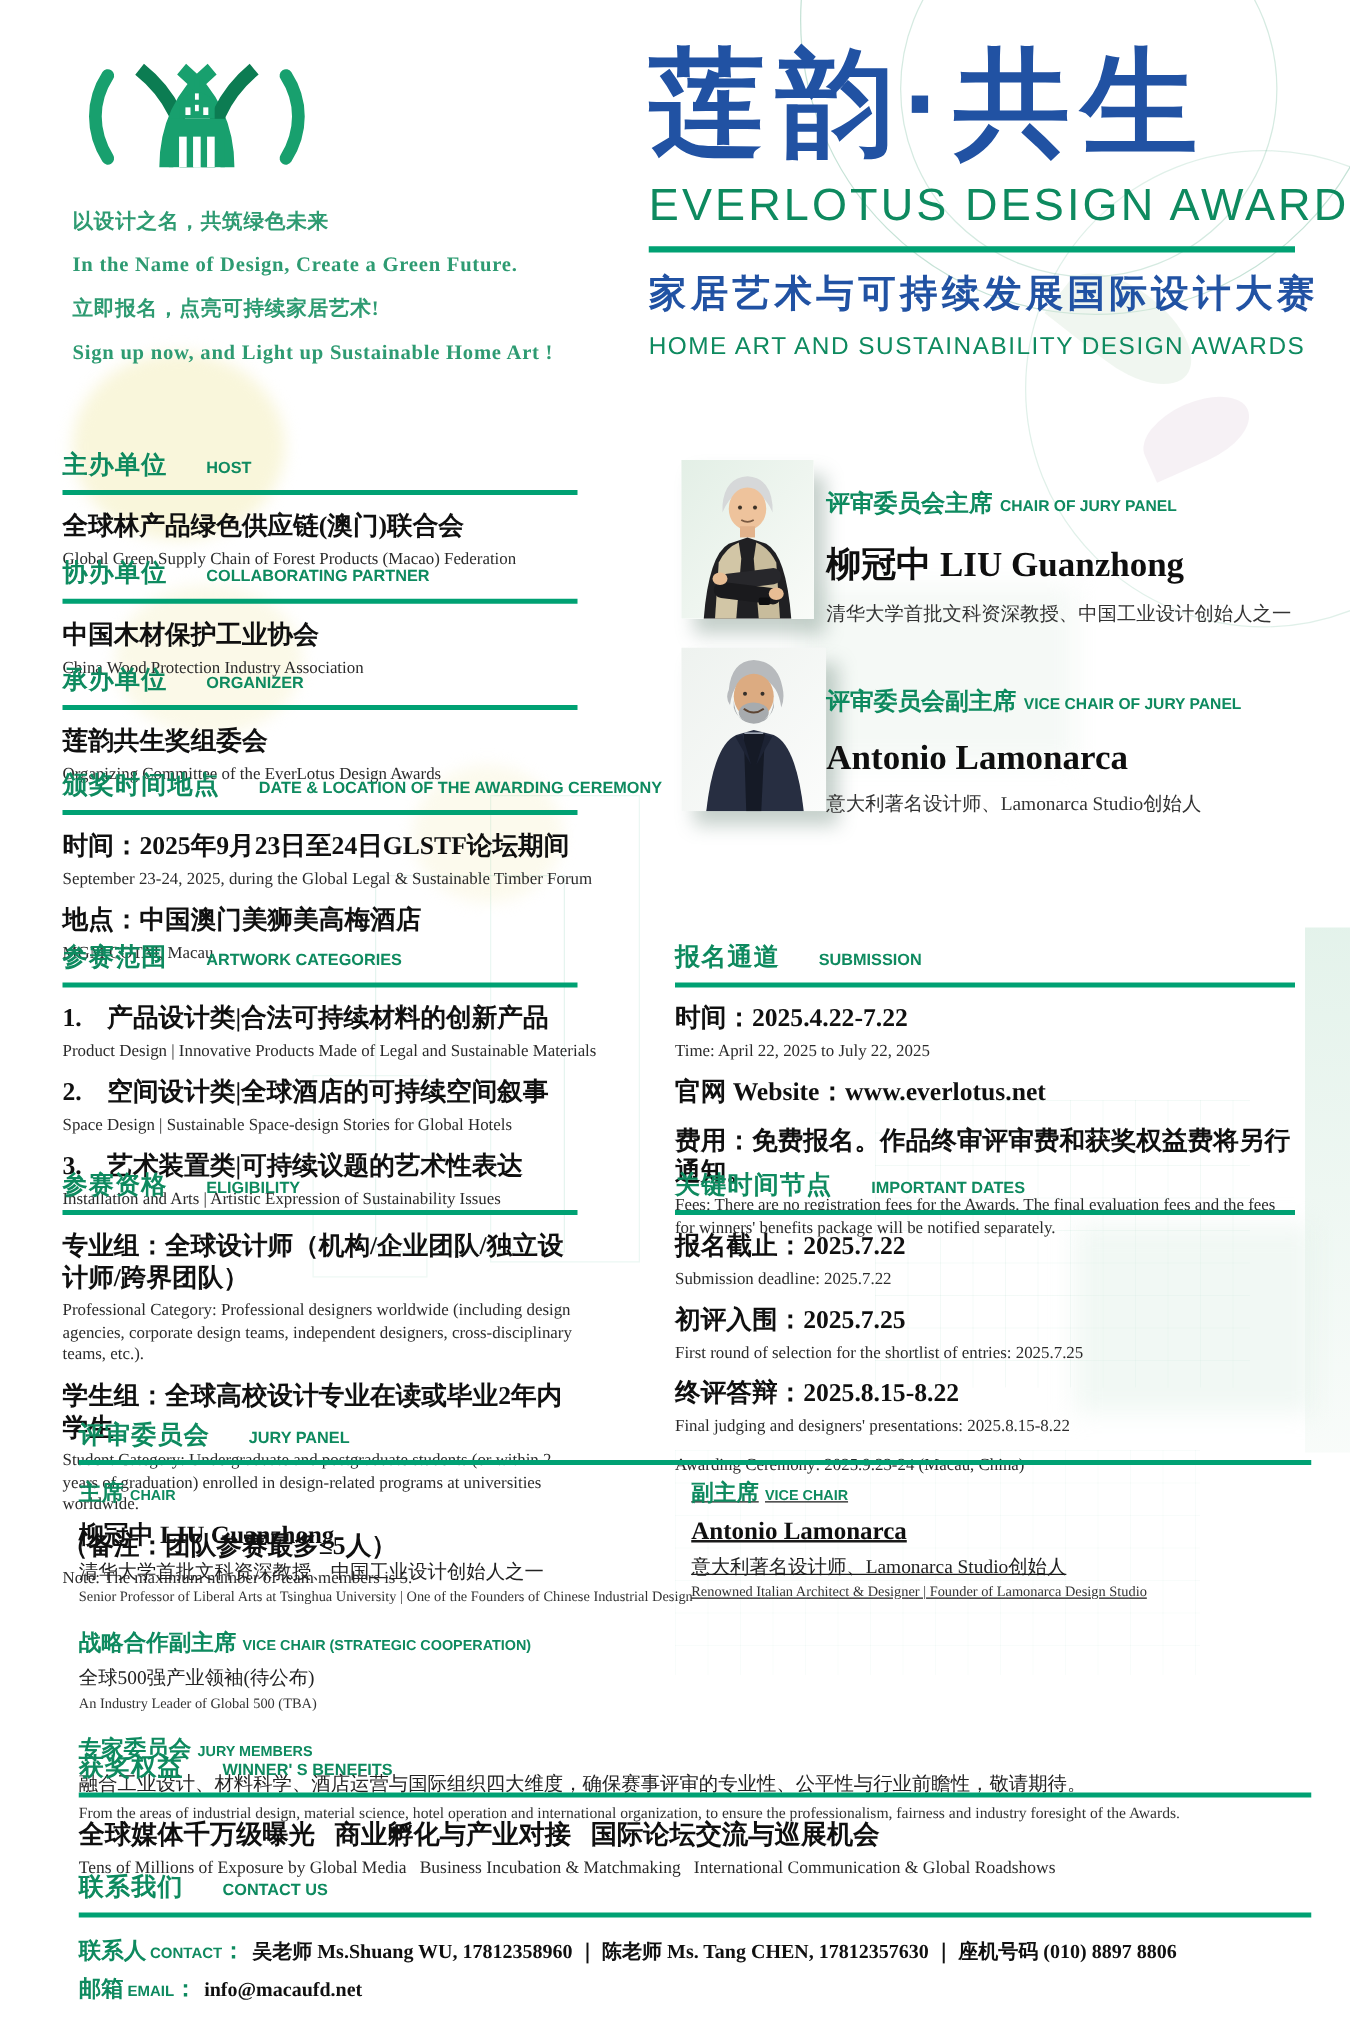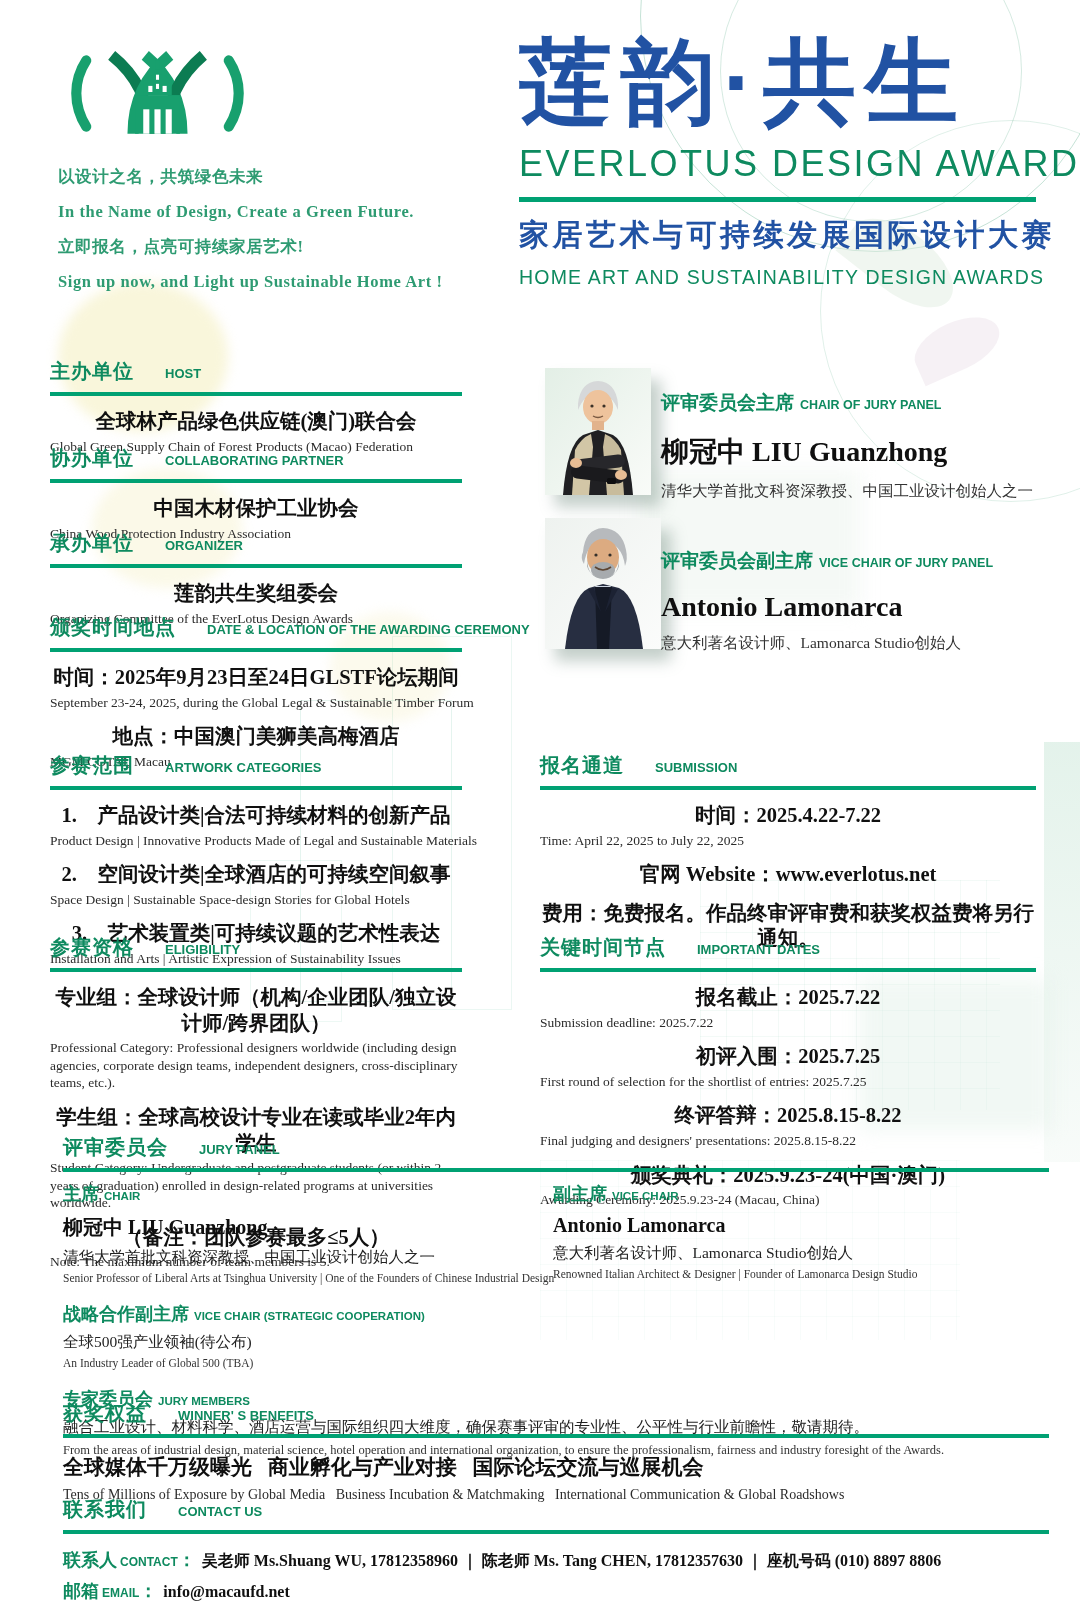--- a/index.html
+++ b/index.html
@@ -54,21 +54,21 @@
   .t-sub-zh{margin-top:13px;font-size:30px;font-weight:800;color:var(--blue);letter-spacing:3.5px;white-space:nowrap;}
   .t-sub-en{margin-top:10px;font-size:19.5px;font-weight:500;color:var(--green);letter-spacing:1.2px;white-space:nowrap;}
 
   
   .sec{position:absolute;}
   .sec-head{white-space:nowrap;}
   .sec-zh{font-size:20px;font-weight:800;color:var(--green);letter-spacing:1px;text-align:right;}
   .sec-en{font-size:13px;font-weight:700;color:var(--green);margin-left:7px;padding-left:24px;}
   .sec-line{height:4px;background:var(--lgreen);margin-top:7px;}
   .item{margin-top:13px;}
-  .item-zh{font-size:20.5px;font-weight:700;color:#101010;line-height:1.25;text-align:center;}
+  .item-zh{font-size:20.5px;font-weight:700;color:#101010;line-height:1.25;}
   .item-en{font-size:13.5px;color:#2b2b2b;margin-top:3px;line-height:1.3;}
   .nowrap{white-space:nowrap;}
 
   .col-l{left:50px;width:412px;}
   .col-r{left:540px;width:496px;}
   .sec.host{top:358px;}
   .sec.collab{top:445px;}
   .sec.organizer{top:530px;}
   .sec.ceremony{top:614px;}
   .sec.categories{top:752px;}
@@ -86,21 +86,21 @@
   .spot-label-zh{font-size:19px;font-weight:800;color:var(--green);}
   .spot-label-en{font-size:12.5px;font-weight:700;color:var(--green);margin-left:6px;}
   .spot-name{font-family:"Liberation Serif","DejaVu Serif",serif;font-size:28px;font-weight:700;color:#0f0f0f;margin-top:17px;white-space:nowrap;}
   .spot-desc{font-family:"Liberation Serif","DejaVu Serif",serif;font-size:15.5px;color:#333;margin-top:10px;white-space:nowrap;}
 
   
   .band{position:absolute;left:63px;width:986px;}
   .band.jury{top:1134px;}
   .jury-cols{display:flex;margin-top:10px;}
   .jp-l{width:490px;}
-  .jp-r{flex:1;}
+  .jp-r{flex:1;text-decoration:underline;}
   .sub-zh{font-size:18px;font-weight:800;color:var(--green);}
   .sub-en{font-size:11.5px;font-weight:700;color:var(--green);margin-left:5px;}
   .jp-name{font-family:"Liberation Serif","DejaVu Serif",serif;font-size:20px;font-weight:700;color:#0f0f0f;margin-top:8px;}
   .jp-zh{font-family:"Liberation Serif","DejaVu Serif",serif;font-size:15.5px;color:#222;margin-top:6px;}
   .jp-en{font-family:"Liberation Serif","DejaVu Serif",serif;font-size:11.5px;color:#333;margin-top:4px;white-space:nowrap;}
   .jp-block{margin-top:18px;}
   .jp-members-en{font-family:"Liberation Serif","DejaVu Serif",serif;font-size:12.5px;color:#333;margin-top:5px;white-space:nowrap;}
 
   .band.benefits{top:1400px;}
   .ben-zh{font-family:"Liberation Serif","DejaVu Serif",serif;font-size:21px;font-weight:700;color:#0f0f0f;margin-top:15px;white-space:pre-wrap;}
@@ -317,40 +317,40 @@
     <div class="sec-line"></div>
     <div class="item">
       <div class="item-zh serif">时间：2025.4.22-7.22</div>
       <div class="item-en serif nowrap">Time: April 22, 2025 to July 22, 2025</div>
     </div>
     <div class="item">
       <div class="item-zh serif">官网 Website：www.everlotus.net</div>
     </div>
     <div class="item">
       <div class="item-zh serif">费用：免费报名。作品终审评审费和获奖权益费将另行通知。</div>
+      <div class="item-en serif">Fees: There are no registration fees for the Awards. The final evaluation fees and the fees for winners' benefits package will be notified separately.</div>
     </div>
   </div>
 
   <div class="sec col-r dates">
     <div class="sec-head"><span class="sec-zh">关键时间节点</span><span class="sec-en">IMPORTANT DATES</span></div>
     <div class="sec-line"></div>
     <div class="item">
       <div class="item-zh serif">报名截止：2025.7.22</div>
       <div class="item-en serif nowrap">Submission deadline: 2025.7.22</div>
     </div>
     <div class="item">
       <div class="item-zh serif">初评入围：2025.7.25</div>
       <div class="item-en serif nowrap">First round of selection for the shortlist of entries: 2025.7.25</div>
     </div>
     <div class="item">
       <div class="item-zh serif">终评答辩：2025.8.15-8.22</div>
       <div class="item-en serif nowrap">Final judging and designers' presentations: 2025.8.15-8.22</div>
     </div>
     <div class="item">
-      <div class="item-zh serif">颁奖典礼：2025.9.23-24(中国·澳门)</div>
       <div class="item-en serif nowrap">Awarding Ceremony: 2025.9.23-24 (Macau, China)</div>
     </div>
   </div>
 
   <div class="band jury">
     <div class="sec-head"><span class="sec-zh">评审委员会</span><span class="sec-en">JURY PANEL</span></div>
     <div class="sec-line"></div>
     <div class="jury-cols">
       <div class="jp-l">
         <div><span class="sub-zh">主席</span><span class="sub-en">CHAIR</span></div>

